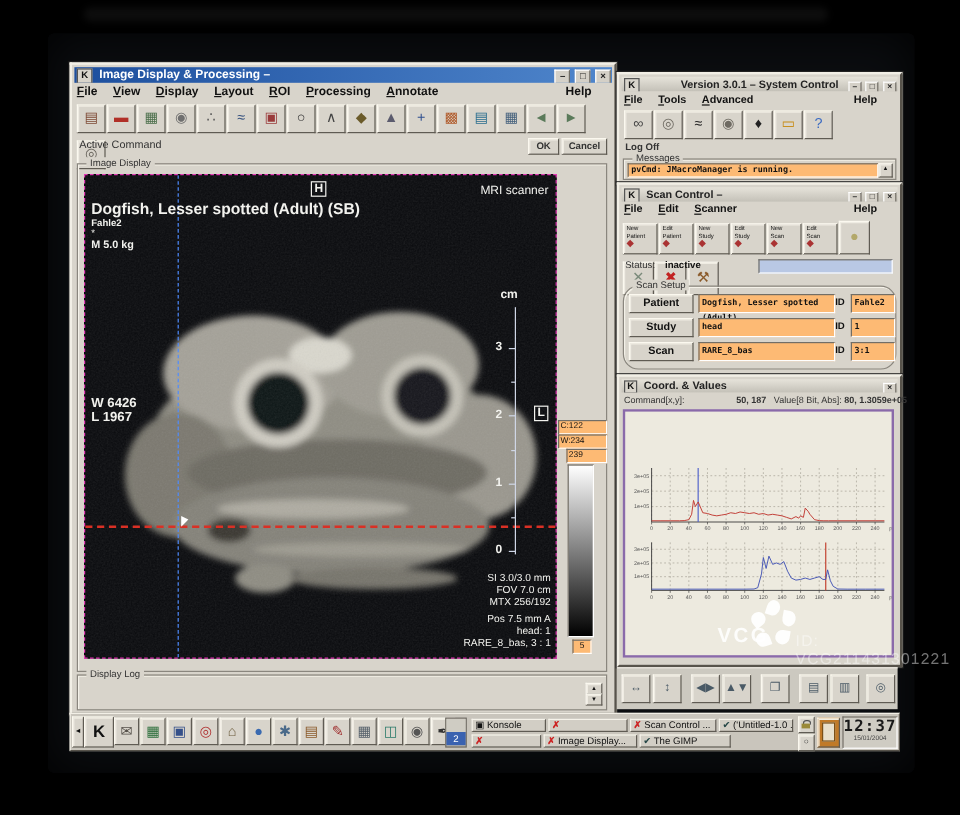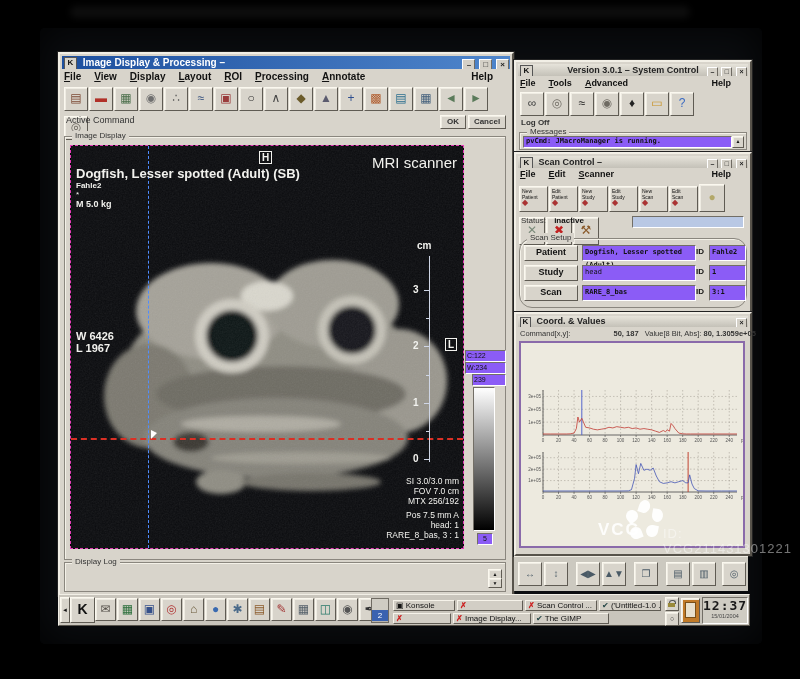--- a/index.html
+++ b/index.html
@@ -24,21 +24,21 @@
   .wbtn{display:inline-block;width:11px;height:11px;background:#d4d0c7;border:1px solid;
         border-color:#fff #6f6b63 #6f6b63 #fff;font-size:8px;line-height:10px;
         text-align:center;color:#222;margin-left:1px;font-weight:bold;}
   .menubar{position:absolute;left:4px;right:4px;font-weight:bold;font-size:10px;}
   .menu-item{display:inline-block;margin-right:13px;cursor:default;}
   .menu-help{position:absolute;right:2px;top:0;}
   .btn3d{background:#d8d4cb;border:1px solid;border-color:#fbf8ef #5f5b53 #5f5b53 #fbf8ef;
          box-shadow:inset 1px 1px 0 #efece3;text-align:center;}
   .iconbtn{display:inline-block;width:22px;height:22px;margin:1px 0 0 1px;
            font-size:12px;line-height:20px;overflow:hidden;}
-  .sunken{background:#8b5cf6;border:1px solid;border-color:#726e66 #fff #fff #726e66;}
+  .sunken{background:#fdba74;border:1px solid;border-color:#726e66 #fff #fff #726e66;}
   .gb{position:absolute;border:1px solid #8a867e;box-shadow:inset 1px 1px 0 #f4f1e8;}
   .gb>.legend{position:absolute;top:-6px;left:7px;background:#d8d4cb;padding:0 3px;
               font-size:8px;color:#333;}
   .mono{font-family:"DejaVu Sans Mono",monospace;}
   .ovl{position:absolute;color:#f2f2ee;white-space:nowrap;}
   .boxletter{border:1px solid #f2f2ee;padding:0 2px;font-weight:bold;font-size:10px;}
   .scbtn{display:inline-block;width:29px;height:26px;margin:1px 0 0 1px;overflow:hidden;
          font-size:5px;line-height:6px;text-align:left;padding:1px 0 0 2px;box-sizing:border-box;}
   .tick{position:absolute;background:#cfd6e6;height:1px;}
   .task{display:inline-block;height:11px;background:#d2cec5;border:1px solid;
@@ -111,21 +111,21 @@
           </g>
           <rect width="392" height="402" filter="url(#grain)" opacity="0.10"></rect>
         </svg>
 
         <div class="abs" style="left:77px;top:0;bottom:0;width:0;border-left:1px dashed #4f8cff;"></div>
         <div class="abs" style="left:0;right:0;top:292px;height:0;border-top:2px dashed #d93025;"></div>
         <div class="abs" style="left:80px;top:284px;width:0;height:0;border-left:6px solid #fff;
                     border-top:3px solid transparent;border-bottom:6px solid transparent;"></div>
 
         <div class="ovl boxletter" style="left:188px;top:5px;">H</div>
-        <div class="ovl" style="right:6px;top:8px;font-size:15px;">MRI scanner</div>
+        <div class="ovl" style="right:6px;top:8px;font-size:10px;">MRI scanner</div>
         <div class="ovl" style="left:5px;top:20px;font-size:13px;font-weight:bold;">Dogfish, Lesser spotted (Adult) (SB)</div>
         <div class="ovl" style="left:5px;top:35px;font-size:8px;font-weight:bold;">Fahle2</div>
         <div class="ovl" style="left:5px;top:44px;font-size:8px;">*</div>
         <div class="ovl" style="left:5px;top:53px;font-size:9px;font-weight:bold;">M 5.0 kg</div>
         <div class="ovl" style="left:5px;top:184px;font-size:11px;font-weight:bold;">W 6426</div>
         <div class="ovl" style="left:5px;top:196px;font-size:11px;font-weight:bold;">L 1967</div>
 
         <div class="ovl" style="right:4px;top:330px;font-size:8.5px;line-height:10px;text-align:right;">
           <div>SI 3.0/3.0 mm</div>
           <div>FOV  7.0 cm</div>
@@ -213,21 +213,21 @@
       <span class="legend">Scan Setup</span>
       <div id="scan-setup-rows">
           <div class="abs" style="left: 4px; top: 6px; right: 4px; height: 16px;">
             <span class="btn3d abs" style="left:0;top:0;width:52px;height:14px;font-size:9px;line-height:13px;font-weight:bold;">Patient</span>
             <span class="sunken abs mono" style="left:58px;top:0;width:110px;height:14px;font-size:7px;line-height:13px;padding-left:2px;font-weight:bold;">Dogfish, Lesser spotted (Adult)</span>
             <span class="abs" style="left:172px;top:2px;font-size:8px;font-weight:bold;">ID</span>
             <span class="sunken abs mono" style="left:185px;top:0;width:33px;height:14px;font-size:7px;line-height:13px;padding-left:2px;font-weight:bold;">Fahle2</span>
           </div>
           <div class="abs" style="left: 4px; top: 26px; right: 4px; height: 16px;">
             <span class="btn3d abs" style="left:0;top:0;width:52px;height:14px;font-size:9px;line-height:13px;font-weight:bold;">Study</span>
-            <span class="sunken abs mono" style="left:58px;top:0;width:110px;height:14px;font-size:7px;line-height:13px;padding-left:2px;font-weight:normal;">head</span>
+            <span class="sunken abs mono" style="left:58px;top:0;width:110px;height:14px;font-size:7px;line-height:13px;padding-left:2px;font-weight:bold;">head</span>
             <span class="abs" style="left:172px;top:2px;font-size:8px;font-weight:bold;">ID</span>
             <span class="sunken abs mono" style="left:185px;top:0;width:33px;height:14px;font-size:7px;line-height:13px;padding-left:2px;font-weight:bold;">1</span>
           </div>
           <div class="abs" style="left: 4px; top: 46px; right: 4px; height: 16px;">
             <span class="btn3d abs" style="left:0;top:0;width:52px;height:14px;font-size:9px;line-height:13px;font-weight:bold;">Scan</span>
             <span class="sunken abs mono" style="left:58px;top:0;width:110px;height:14px;font-size:7px;line-height:13px;padding-left:2px;font-weight:bold;">RARE_8_bas</span>
             <span class="abs" style="left:172px;top:2px;font-size:8px;font-weight:bold;">ID</span>
             <span class="sunken abs mono" style="left:185px;top:0;width:33px;height:14px;font-size:7px;line-height:13px;padding-left:2px;font-weight:bold;">3:1</span>
           </div>
         </div>

